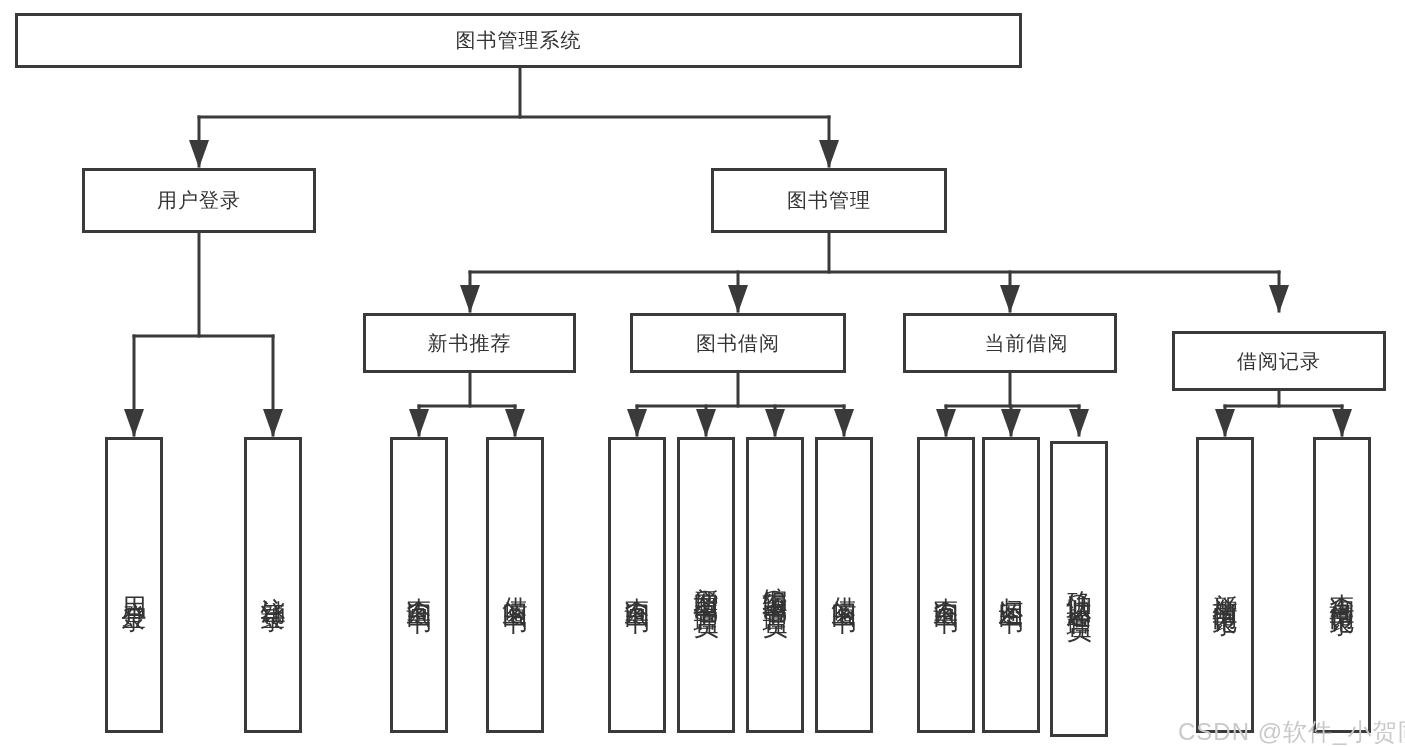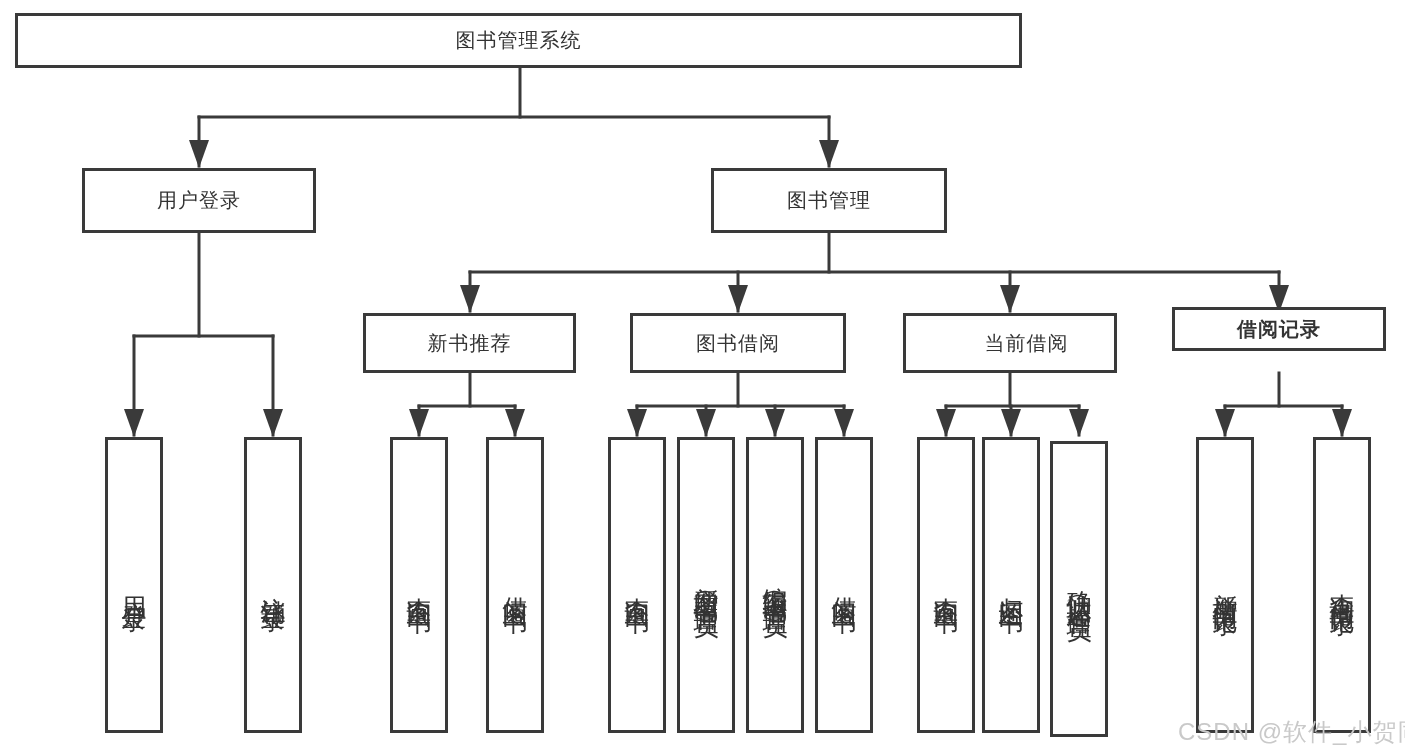--- a/index.html
+++ b/index.html
@@ -93,21 +93,21 @@
   </svg>
 
   <div class="box h-box" style="left:15px;top:13px;width:1007px;height:55px;">图书管理系统</div>
 
   <div class="box h-box" style="left:82px;top:168px;width:234px;height:65px;">用户登录</div>
   <div class="box h-box" style="left:711px;top:168px;width:236px;height:65px;">图书管理</div>
 
   <div class="box h-box" style="left:363px;top:313px;width:213px;height:60px;">新书推荐</div>
   <div class="box h-box" style="left:630px;top:313px;width:216px;height:60px;">图书借阅</div>
   <div class="box h-box" style="left:903px;top:313px;width:214px;height:60px;padding-left:33px;">当前借阅</div>
-  <div class="box h-box" style="left:1172px;top:307px;width:214px;height:44px;font-weight:bold;">借阅记录</div>
+  <div class="box h-box" style="left:1172px;top:331px;width:214px;height:60px;">借阅记录</div>
 
   <div class="box v-box" style="left:105px;top:437px;width:58px;height:296px;">用户登录</div>
   <div class="box v-box" style="left:244px;top:437px;width:58px;height:296px;">注销登录</div>
 
   <div class="box v-box" style="left:390px;top:437px;width:58px;height:296px;">查询图书</div>
   <div class="box v-box" style="left:486px;top:437px;width:58px;height:296px;">借阅图书</div>
 
   <div class="box v-box" style="left:608px;top:437px;width:58px;height:296px;">查询图书</div>
   <div class="box v-box" style="left:677px;top:437px;width:58px;height:296px;">新增图书（管理员）</div>
   <div class="box v-box" style="left:746px;top:437px;width:58px;height:296px;">编辑图书（管理员）</div>

